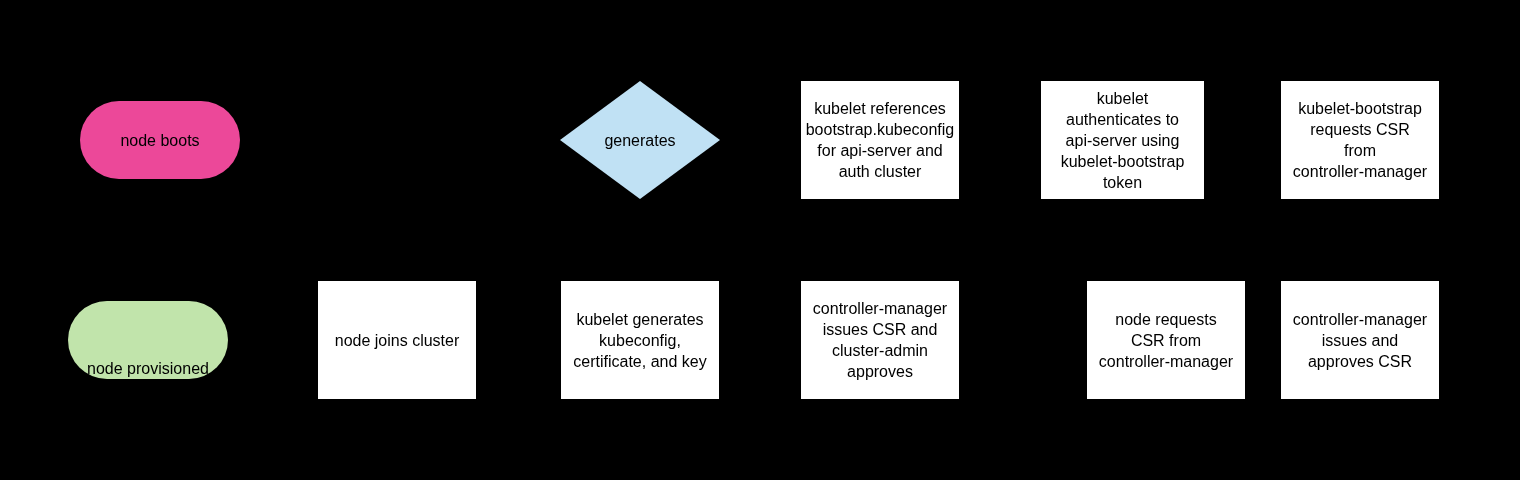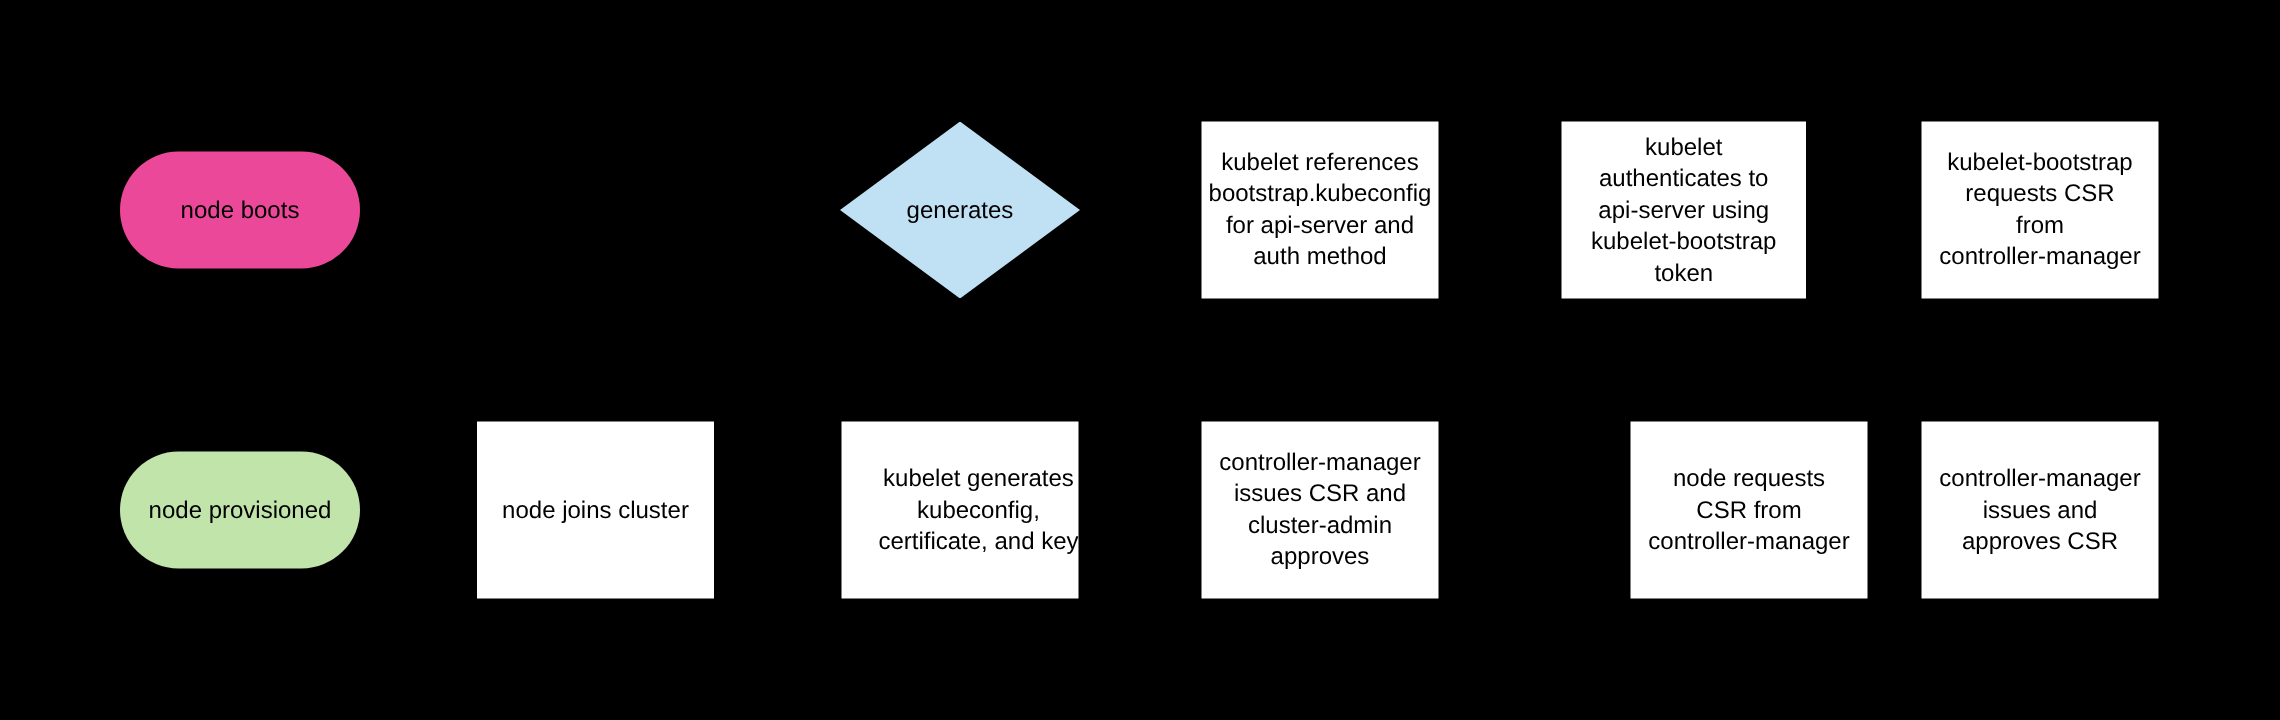--- a/index.html
+++ b/index.html
@@ -43,42 +43,42 @@
     <div class="node shape-pill" style="width: 160px; height: 78px; left: 80px; top: 101px; background: #ec4899;">
     <span class="label">node boots</span>
   </div>
     <div class="node shape-diamond" style="width: 160px; height: 118px; left: 560px; top: 81px; background: rgb(192, 225, 244);">
     <span class="label">generates</span>
   </div>
     <div class="node shape-rect" style="width: 158px; height: 118px; left: 801px; top: 81px; background: rgb(255, 255, 255);">
     <span class="label">kubelet references
 bootstrap.kubeconfig
 for api-server and
-auth method</span>
+auth cluster</span>
   </div>
     <div class="node shape-rect" style="width: 163px; height: 118px; left: 1041px; top: 81px; background: rgb(255, 255, 255);">
     <span class="label">kubelet
 authenticates to
 api-server using
 kubelet-bootstrap
 token</span>
   </div>
     <div class="node shape-rect" style="width: 158px; height: 118px; left: 1281px; top: 81px; background: rgb(255, 255, 255);">
     <span class="label">kubelet-bootstrap
 requests CSR
 from
 controller-manager</span>
   </div>
-    <div class="node shape-pill" style="width: 160px; height: 78px; left: 80px; top: 301px; background: rgb(193, 228, 171);">
+    <div class="node shape-pill" style="width: 160px; height: 78px; left: 68px; top: 301px; background: rgb(193, 228, 171); align-items: flex-end;">
     <span class="label">node provisioned</span>
   </div>
     <div class="node shape-rect" style="width: 158px; height: 118px; left: 318px; top: 281px; background: rgb(255, 255, 255);">
     <span class="label">node joins cluster</span>
   </div>
-    <div class="node shape-rect" style="width: 158px; height: 118px; left: 561px; top: 281px; background: rgb(255, 255, 255); justify-content: flex-end;">
+    <div class="node shape-rect" style="width: 158px; height: 118px; left: 561px; top: 281px; background: rgb(255, 255, 255);">
     <span class="label">kubelet generates
 kubeconfig,
 certificate, and key</span>
   </div>
     <div class="node shape-rect" style="width: 158px; height: 118px; left: 801px; top: 281px; background: rgb(255, 255, 255);">
     <span class="label">controller-manager
 issues CSR and
 cluster-admin
 approves</span>
   </div>

